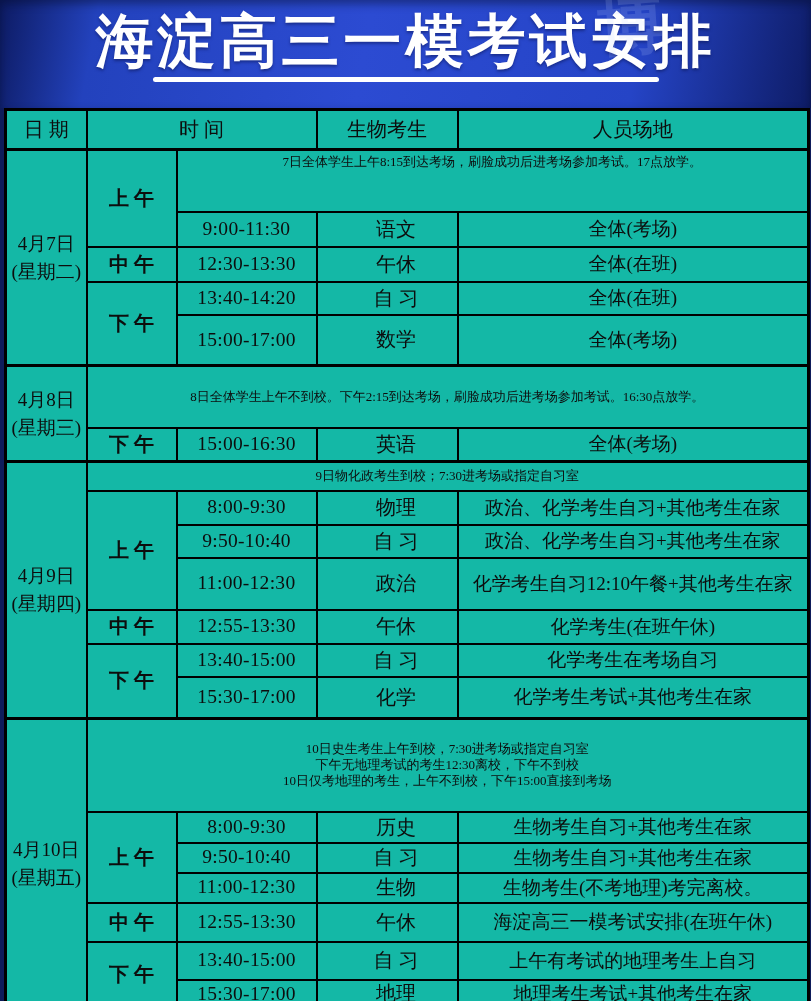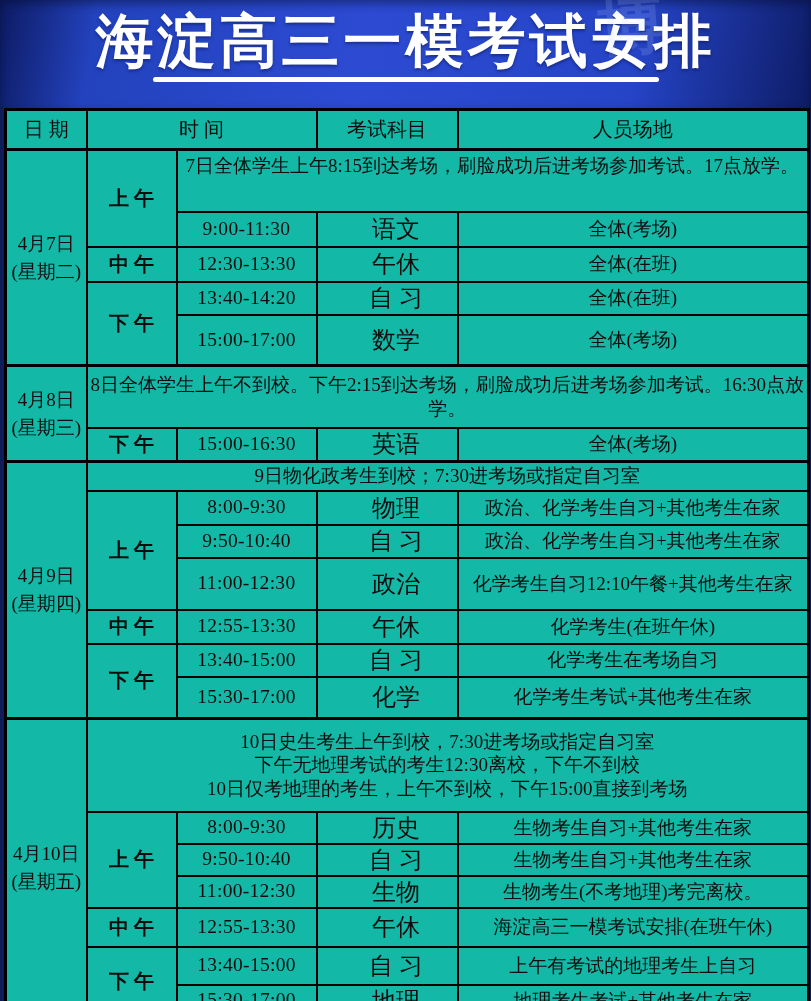--- a/index.html
+++ b/index.html
@@ -58,26 +58,26 @@
     border: 2px solid #000;
     text-align: center;
     vertical-align: middle;
     font-size: 19px;
     color: #0d0d0d;
     padding: 0 2px;
     line-height: 1.25;
   }
   .sched th { font-weight: 500; font-size: 20px; }
   tr.sec-top td { border-top: 3px solid #000; }
-  td.note   { font-size: 19px; }
+  td.note   { font-size: 13px; }
   td.note-top { vertical-align: top; padding-top: 3px; }
   td.date-cell { font-size: 19px; line-height: 1.45; }
   td.period-cell { font-size: 20px; font-weight: bold; }
   td.time-cell { font-size: 19.5px; letter-spacing: .3px; margin-left: 25px; }
-  td.subject-cell { font-size: 24px; padding-left: 20px; }
+  td.subject-cell { font-size: 20px; padding-left: 20px; }
   td.venue-cell { font-size: 19px; }
 </style>
 </head>
 <body>
 
 <div class="hero">
   <div class="watermark">博</div>
   <h1 class="hero-title">海淀高三一模考试安排</h1>
   <div class="title-underline"></div>
 </div>
@@ -89,21 +89,21 @@
         <col style="width:90px">
         <col style="width:140px">
         <col style="width:141px">
         <col style="width:351px">
   </colgroup>
 
   <tbody>
         <tr style="height:40px">
     <th>日 期</th>
     <th colspan="2">时 间</th>
-    <th>考试科目</th>
+    <th>生物考生</th>
     <th>人员场地</th>
   </tr>
 
   <tr class="sec-top" style="height:62px">
     <td rowspan="5" class="date-cell">
       <div>4月7日</div>
       <div>(星期二)</div>
     </td>
     <td rowspan="2" class="period-cell">上 午</td>
     <td colspan="3" class="note note-top">7日全体学生上午8:15到达考场，刷脸成功后进考场参加考试。17点放学。</td>

